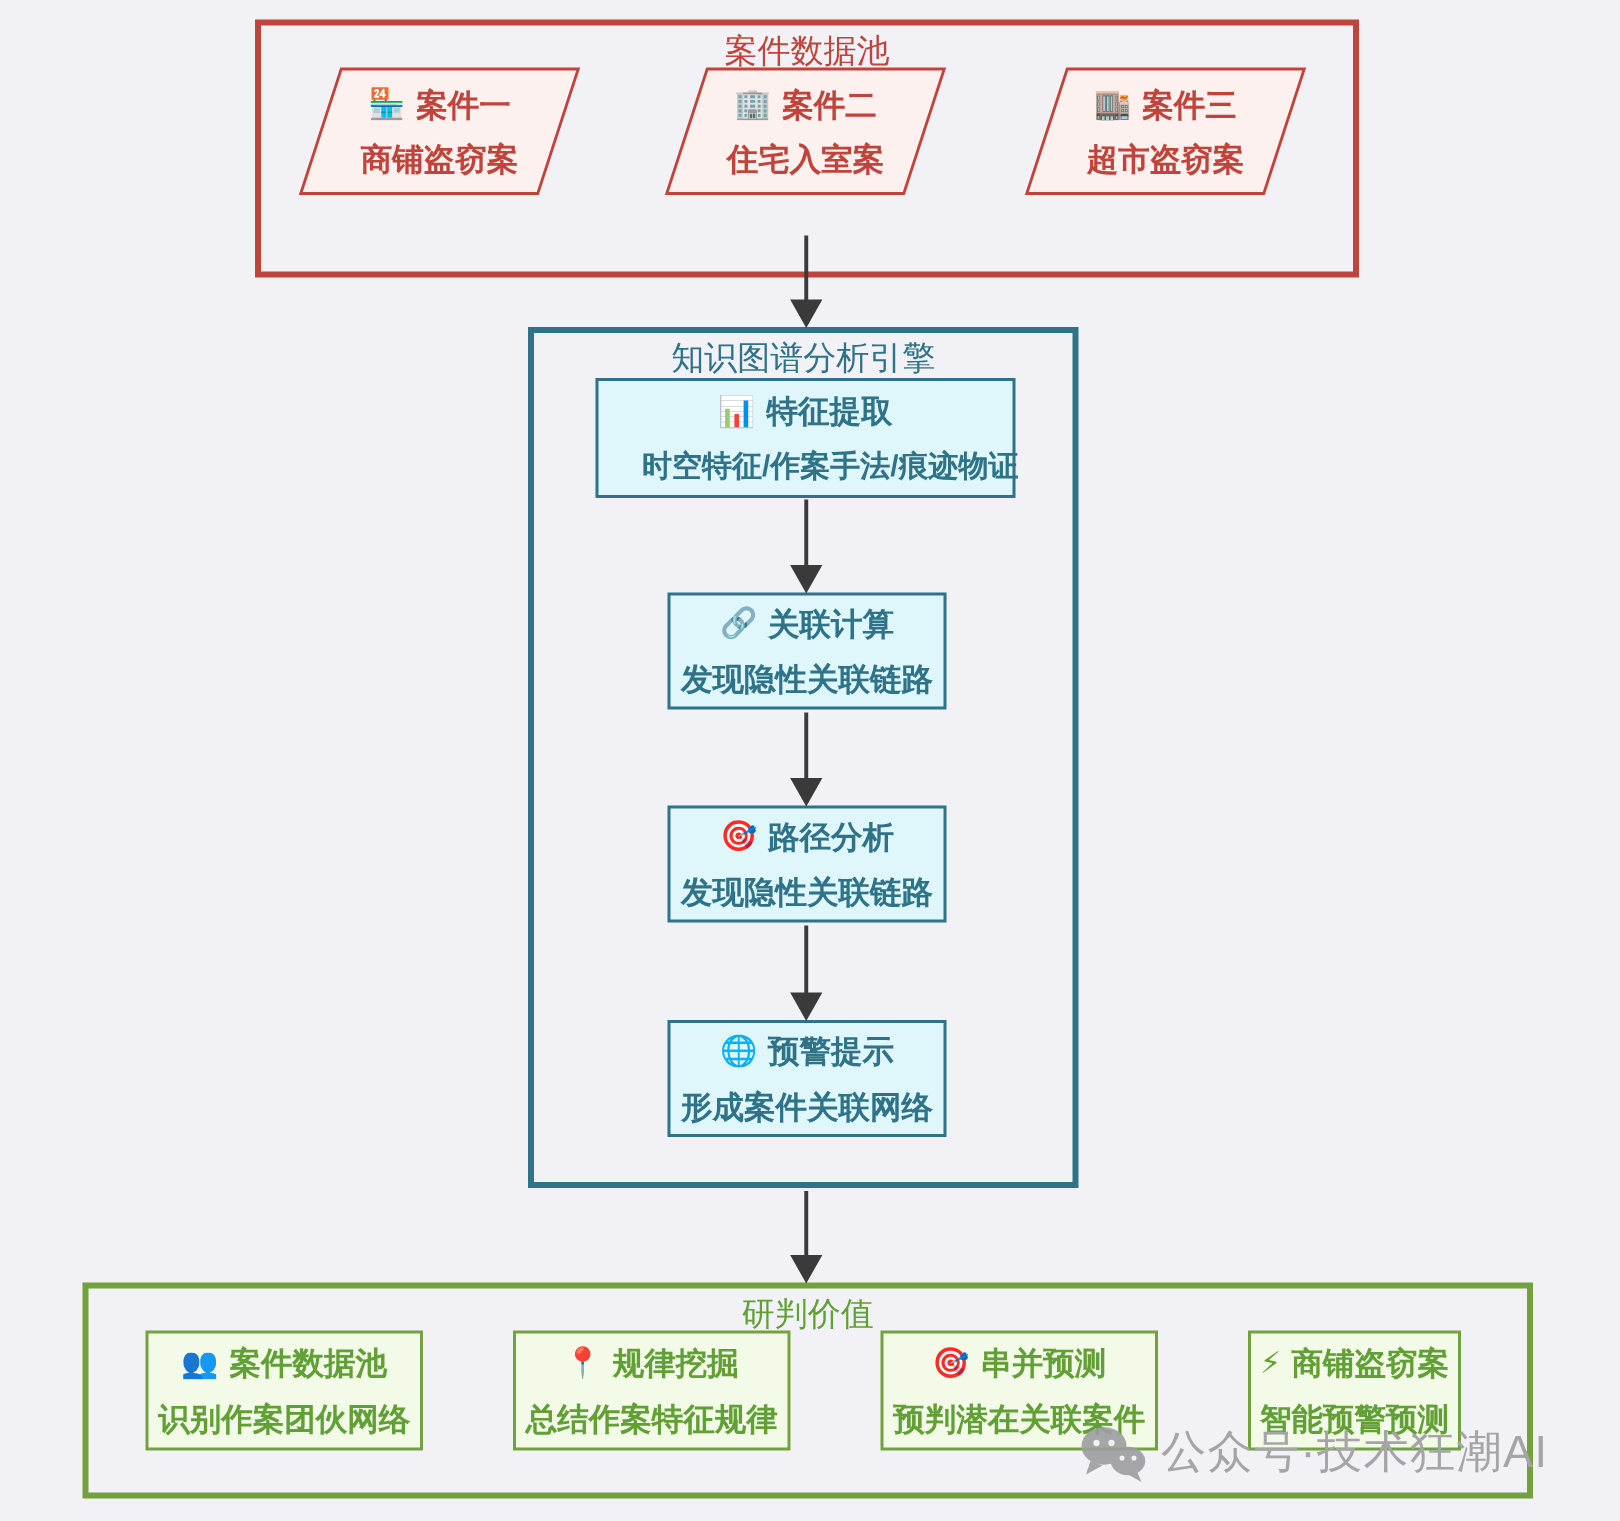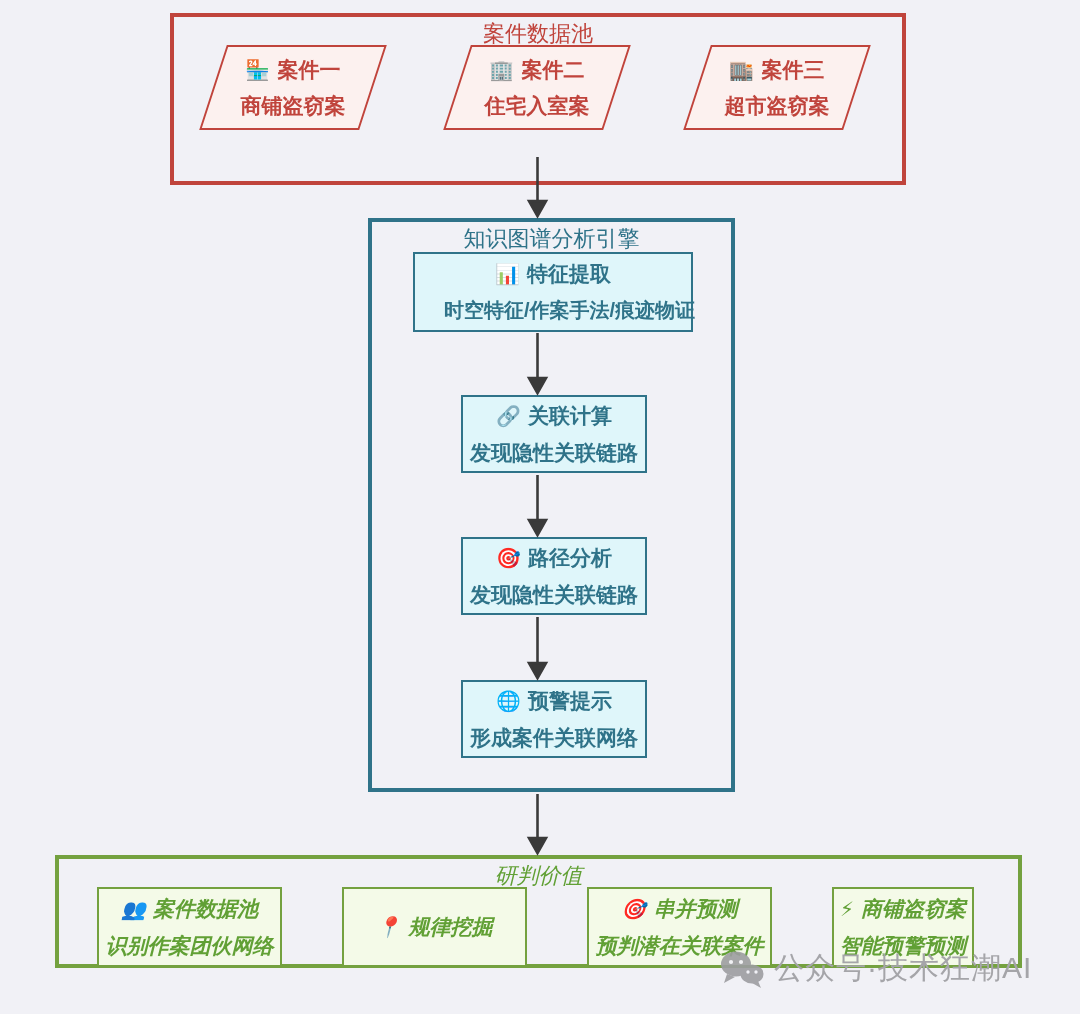--- a/index.html
+++ b/index.html
@@ -8,22 +8,22 @@
     --green:#74A13F; --green-text:#61A035; --green-fill:#F4FAE8;
     --arrow:#3A3A3A; --watermark:#A5A5A9;
   }
   html,body{margin:0;padding:0;}
   .canvas{
     position:relative;width:1080px;height:1014px;background:var(--bg);
     font-family:"Liberation Sans","DejaVu Sans",sans-serif;overflow:hidden;
   }
   .container{position:absolute;box-sizing:border-box;}
   .c-red{left:170px;top:13px;width:736px;height:172px;border:4px solid var(--red);}
-  .c-teal{left:368px;top:218px;width:367px;height:574px;border:4px solid var(--teal);}
-  .c-green{left:55px;top:855px;width:967px;height:113px;border:4px solid var(--green);font-style:italic;}
+  .c-teal{left:352px;top:218px;width:367px;height:574px;border:4px solid var(--teal);}
+  .c-green{left:55px;top:855px;width:967px;height:144px;border:4px solid var(--green);}
   .sec-title{position:absolute;top:2px;left:0;right:0;text-align:center;font-size:22px;font-weight:400;}
   .c-red .sec-title{color:var(--red);}
   .c-teal .sec-title{color:var(--teal);}
   .c-green .sec-title{color:var(--green-text);}
   .node{
     position:absolute;box-sizing:border-box;display:flex;flex-direction:column;
     align-items:center;justify-content:center;gap:9px;font-weight:bold;font-size:21px;
     white-space:nowrap;
   }
   .row{display:flex;align-items:center;gap:7px;white-space:nowrap;}
@@ -140,20 +140,21 @@
         <span>案件数据池</span>
       </div>
       <div>识别作案团伙网络</div>
     </div>
 
     <div class="node green-node g2">
       <div class="row">
         <span class="icon">📍</span>
         <span>规律挖掘</span>
       </div>
+      <div>总结作案特征规律</div>
     </div>
 
     <div class="node green-node g3">
       <div class="row">
         <span class="icon">🎯</span>
         <span>串并预测</span>
       </div>
       <div>预判潜在关联案件</div>
     </div>
 

